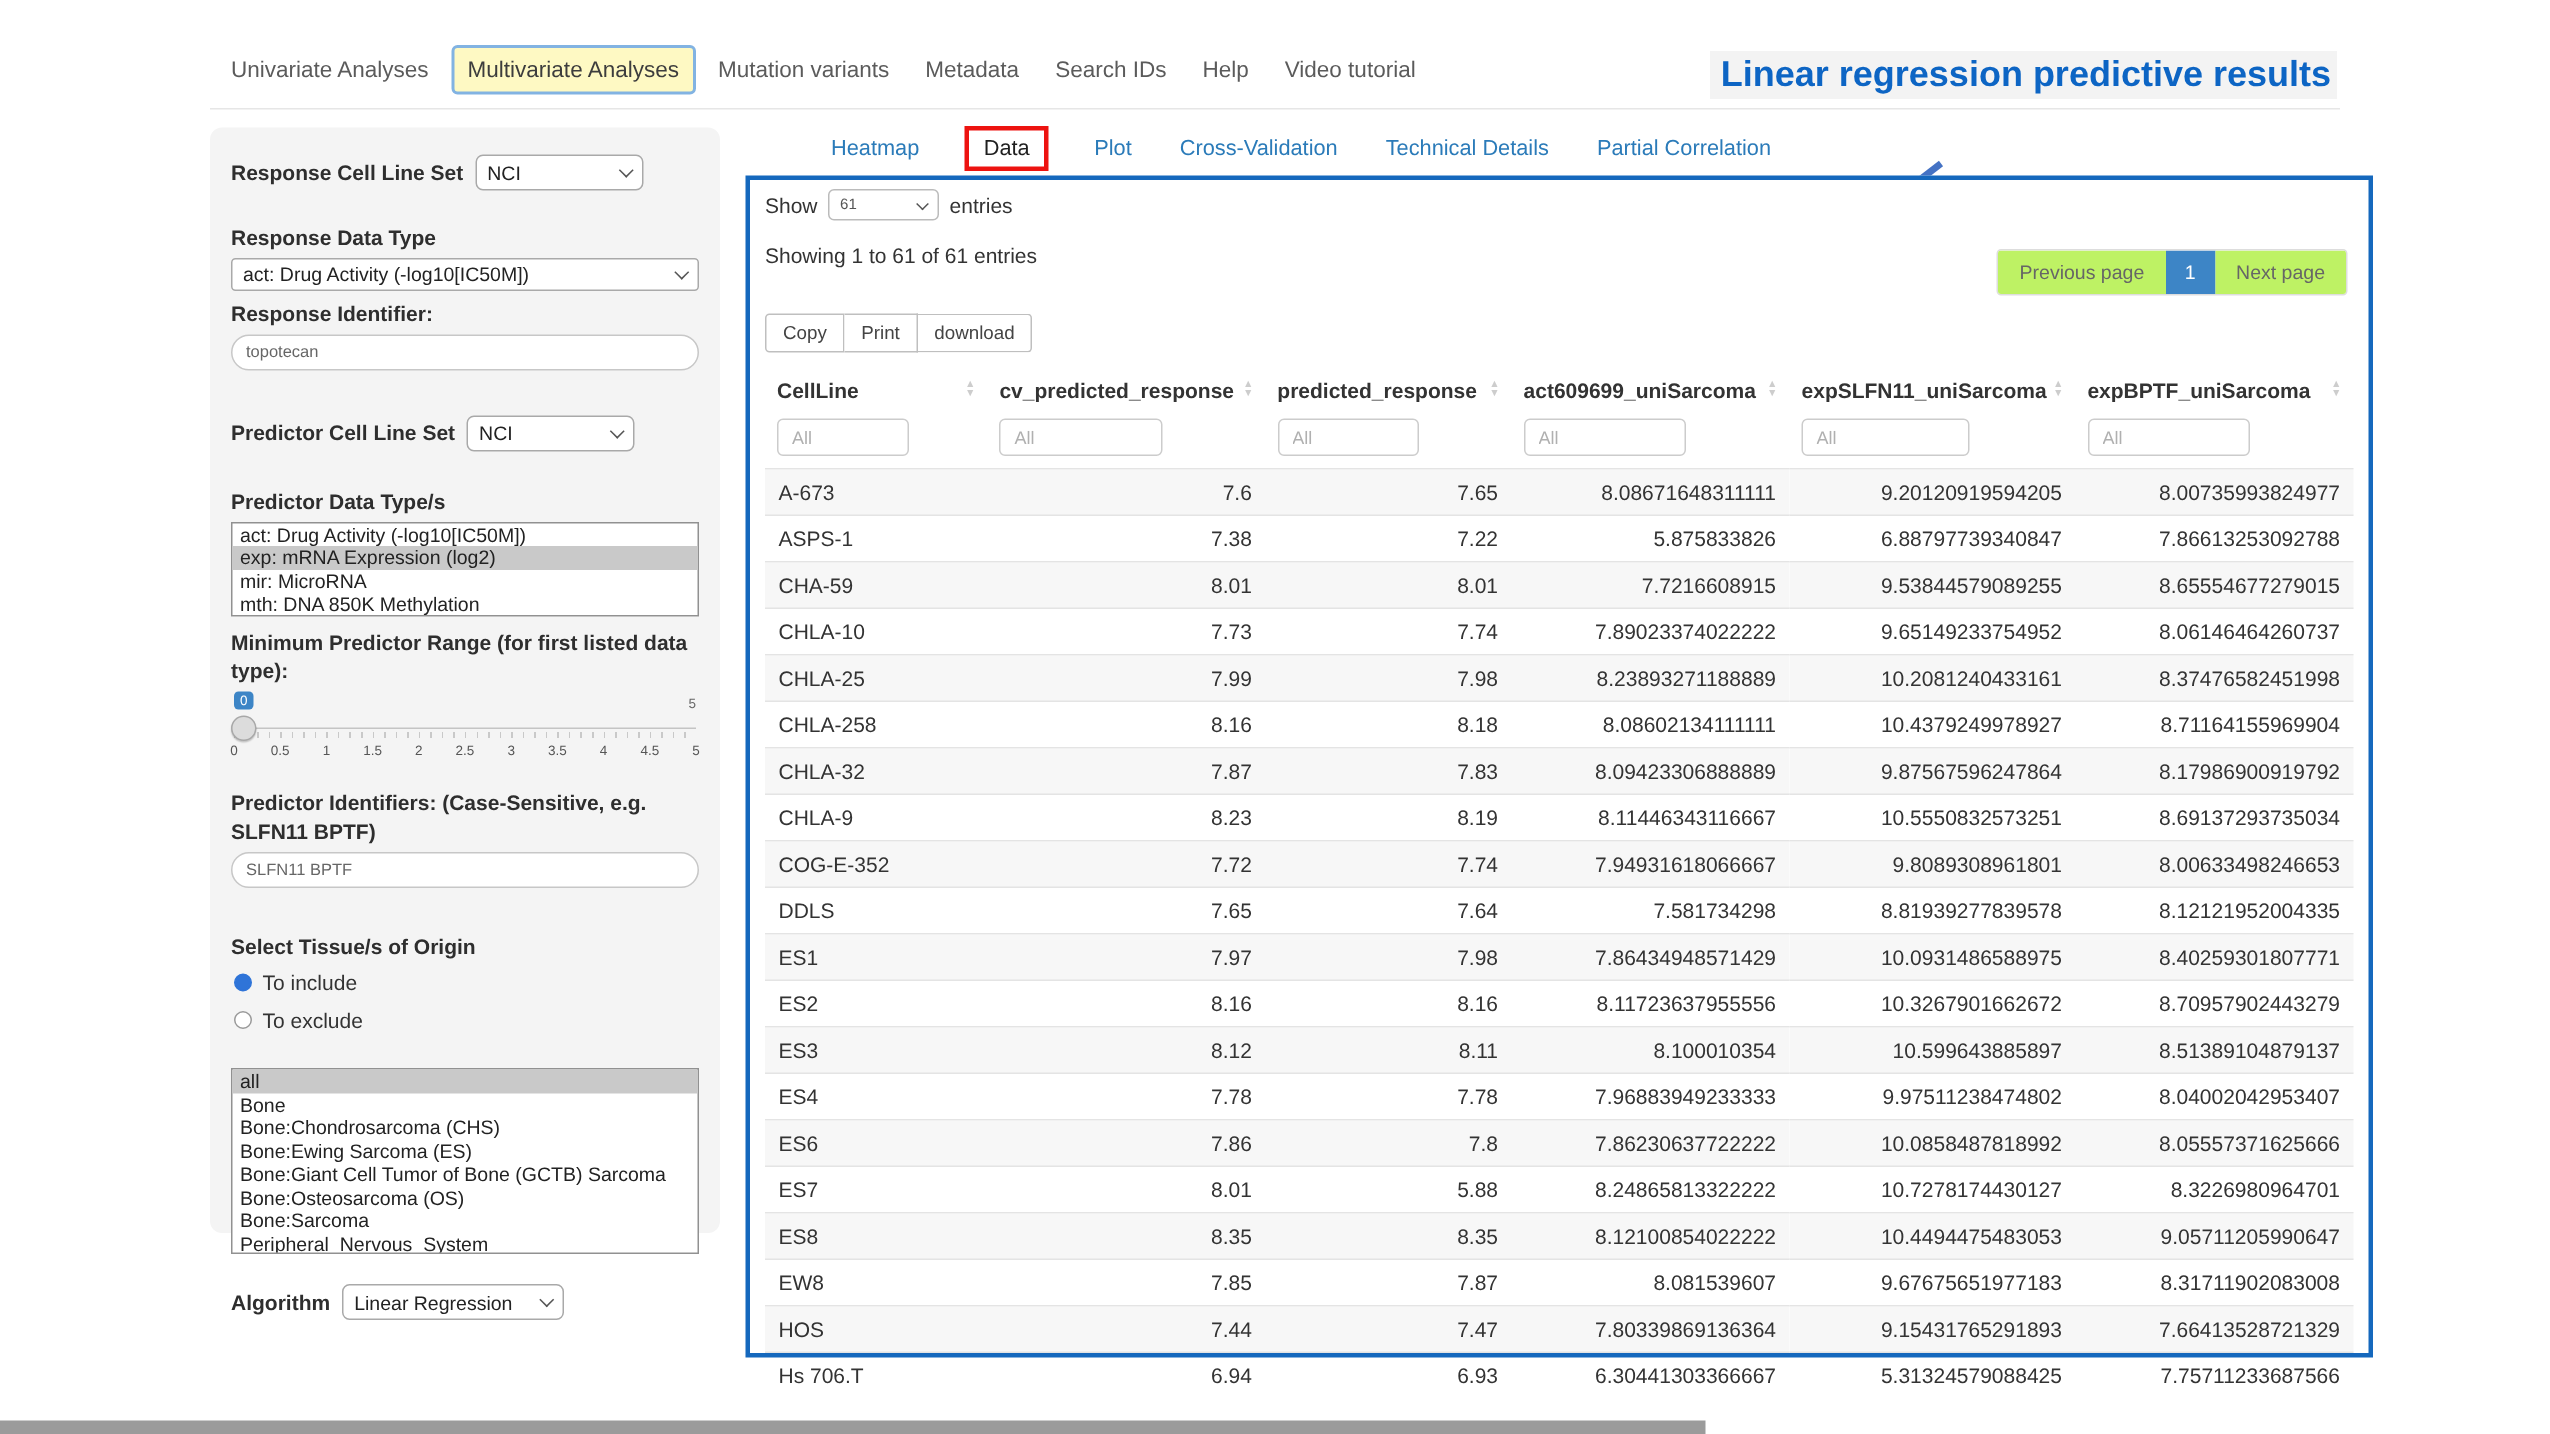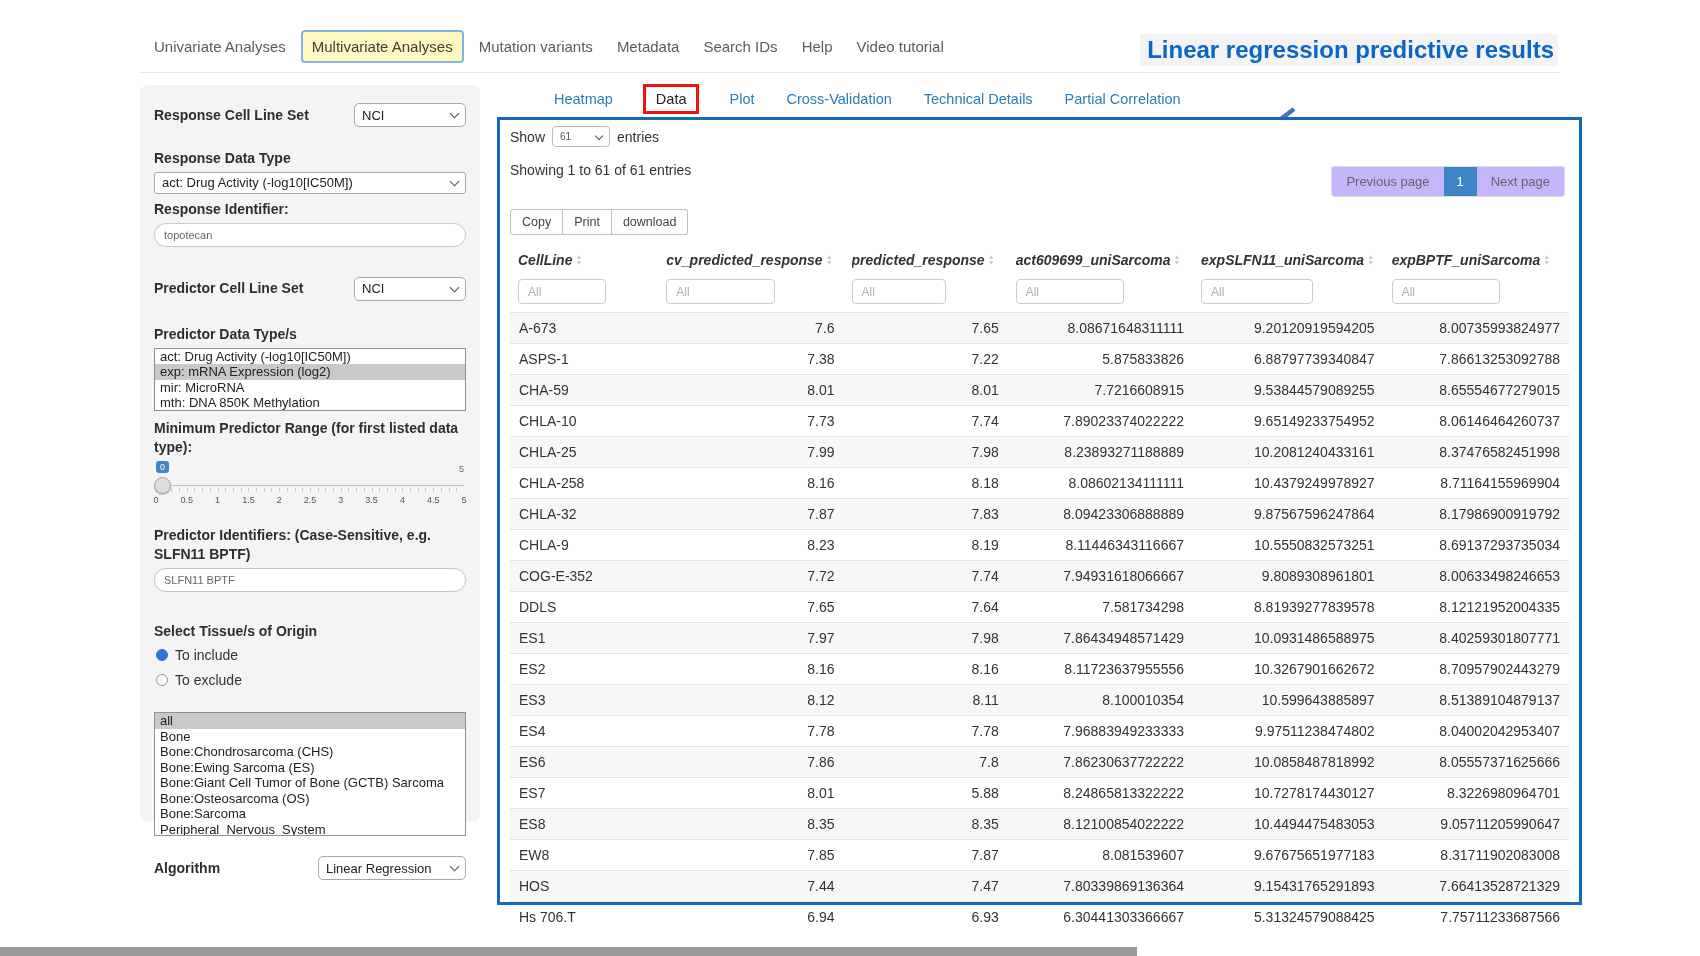--- a/index.html
+++ b/index.html
@@ -18,21 +18,21 @@
 
   
   #annotation { position:absolute; left:1140px; top:34px; width:418px; text-align:right;
                 font-size:24px; font-weight:bold; color:#0d65c4; background:#f3f3f3; padding:2px 4px; }
   #annotation-arrow { position:absolute; left:1228px; top:104px; }
 
   
   #sidebar { position:absolute; left:140px; top:85px; width:340px; height:737px;
              background:#f4f4f4; border-radius:8px; padding:18px 14px; font-size:14px; }
   .fld-label { font-weight:bold; color:#2e2e2e; margin-bottom:4px; line-height:1.35; }
-  .inline-row { display:flex; align-items:center; gap:8px;justify-content:space-between; }
+  .inline-row { display:flex; align-items:center; gap:8px; }
   .sel { background:#fff; border:1px solid #a9a9a9; border-radius:5px; height:24px;
          display:flex; align-items:center; padding:0 7px; font-size:13px; color:#222; }
   .sel .chev { width:7px; height:7px; border-right:1.8px solid #555; border-bottom:1.8px solid #555;
                transform:rotate(45deg); margin-left:auto; margin-top:-3px; flex:none; }
   .sel-nci { width:112px; }
   .sel-wide { width:100%; height:22px; border-radius:3px; }
   .txt-input { width:100%; height:24px; background:#fff; border:1px solid #c7c7c7; border-radius:12px;
                font-size:11px; color:#666; padding:0 9px; font-family:"Liberation Sans",sans-serif; }
   .listbox { background:#fff; border:1px solid #919191; width:100%; overflow:hidden; font-size:13px; color:#222; }
   .lb-item { padding:0 5px; height:15.5px; line-height:15.5px; white-space:nowrap; overflow:hidden; }
@@ -58,43 +58,43 @@
 
   
   #tabs { position:absolute; left:552px; top:84px; display:flex; align-items:center; gap:28px; font-size:14.5px; }
   .tab { color:#2b7bb9; padding:7px 2px; white-space:nowrap; }
   .tab.active { color:#1f1f1f; border:3px solid #ed1310; padding:4px 10px; }
 
   #panel { position:absolute; left:497px; top:117px; width:1085px; height:788px;
            border:3px solid #1568bd; padding:5px 10px; background:#fff; }
 
   .show-row { display:flex; align-items:center; gap:7px; font-size:14px; color:#333; margin-top:1px; }
-  .mini-select { width:58px; height:21px; background:#fff; border:1px solid #bbb; border-radius:4px;
+  .mini-select { width:74px; height:21px; background:#fff; border:1px solid #bbb; border-radius:4px;
                  display:flex; align-items:center; padding:0 7px; font-size:10px; color:#555; }
   .mini-select .chev { width:6px; height:6px; border-right:1.6px solid #555; border-bottom:1.6px solid #555;
                        transform:rotate(45deg); margin-left:auto; margin-top:-2px; }
 
   .info-row { display:flex; justify-content:space-between; align-items:flex-start; margin-top:13px; }
   .info-text { font-size:14px; color:#333; padding-top:2px; }
   .pagination { display:flex; border:1px solid #ddd; border-radius:3px; overflow:hidden;
                 font-size:13px; color:#666; margin:6px 4px 0 0; }
-  .page-btn { padding:7px 14px; background:#c4b5fd; }
+  .page-btn { padding:7px 14px; background:#bef264; }
   .page-current { padding:7px 13px; background:#3d85c6; color:#fff; }
 
   .btn-group { display:flex; margin-top:12px; }
   .btn { border:1px solid #bfbfbf; background:#fff; color:#444; font-size:12.5px; padding:5px 11px;
          font-family:"Liberation Sans",sans-serif; }
   .btn + .btn { border-left:none; }
   .btn:first-child { border-radius:3px 0 0 3px; }
   .btn:last-child { border-radius:0 3px 3px 0; }
 
   
   table { width:100%; border-collapse:collapse; table-layout:fixed; margin-top:10px; font-size:14px; color:#333; }
   th { padding:7px 8px; font-weight:bold; }
-  .th-inner { display:flex; align-items:center; justify-content:flex-start; white-space:nowrap; overflow:hidden;font-style:italic; }
+  .th-inner { display:flex; align-items:center; justify-content:space-between; white-space:nowrap; overflow:hidden; }
   .sort-icon { display:flex; flex-direction:column; color:#cdcdcd; font-size:7px; line-height:6px; flex:none; margin-left:3px; }
   .filter-cell { padding:4px 8px 8px 8px; }
   .filter-input { width:64%; min-width:88px; height:25px; border:1px solid #ccc; border-radius:4px;
                   padding:0 9px; font-size:12px; color:#555; font-family:"Liberation Sans",sans-serif; }
   .filter-input::placeholder { color:#b0b0b0; }
   tbody td { padding:7px 9px; border-top:1px solid #e4e4e4; white-space:nowrap; overflow:hidden; }
   tbody tr:nth-child(odd) { background:#f7f7f7; }
   td.num { text-align:right; }
 
   #bottom-strip { position:absolute; left:0; bottom:0; width:1137px; height:9px; background:#9b9b9b; }

